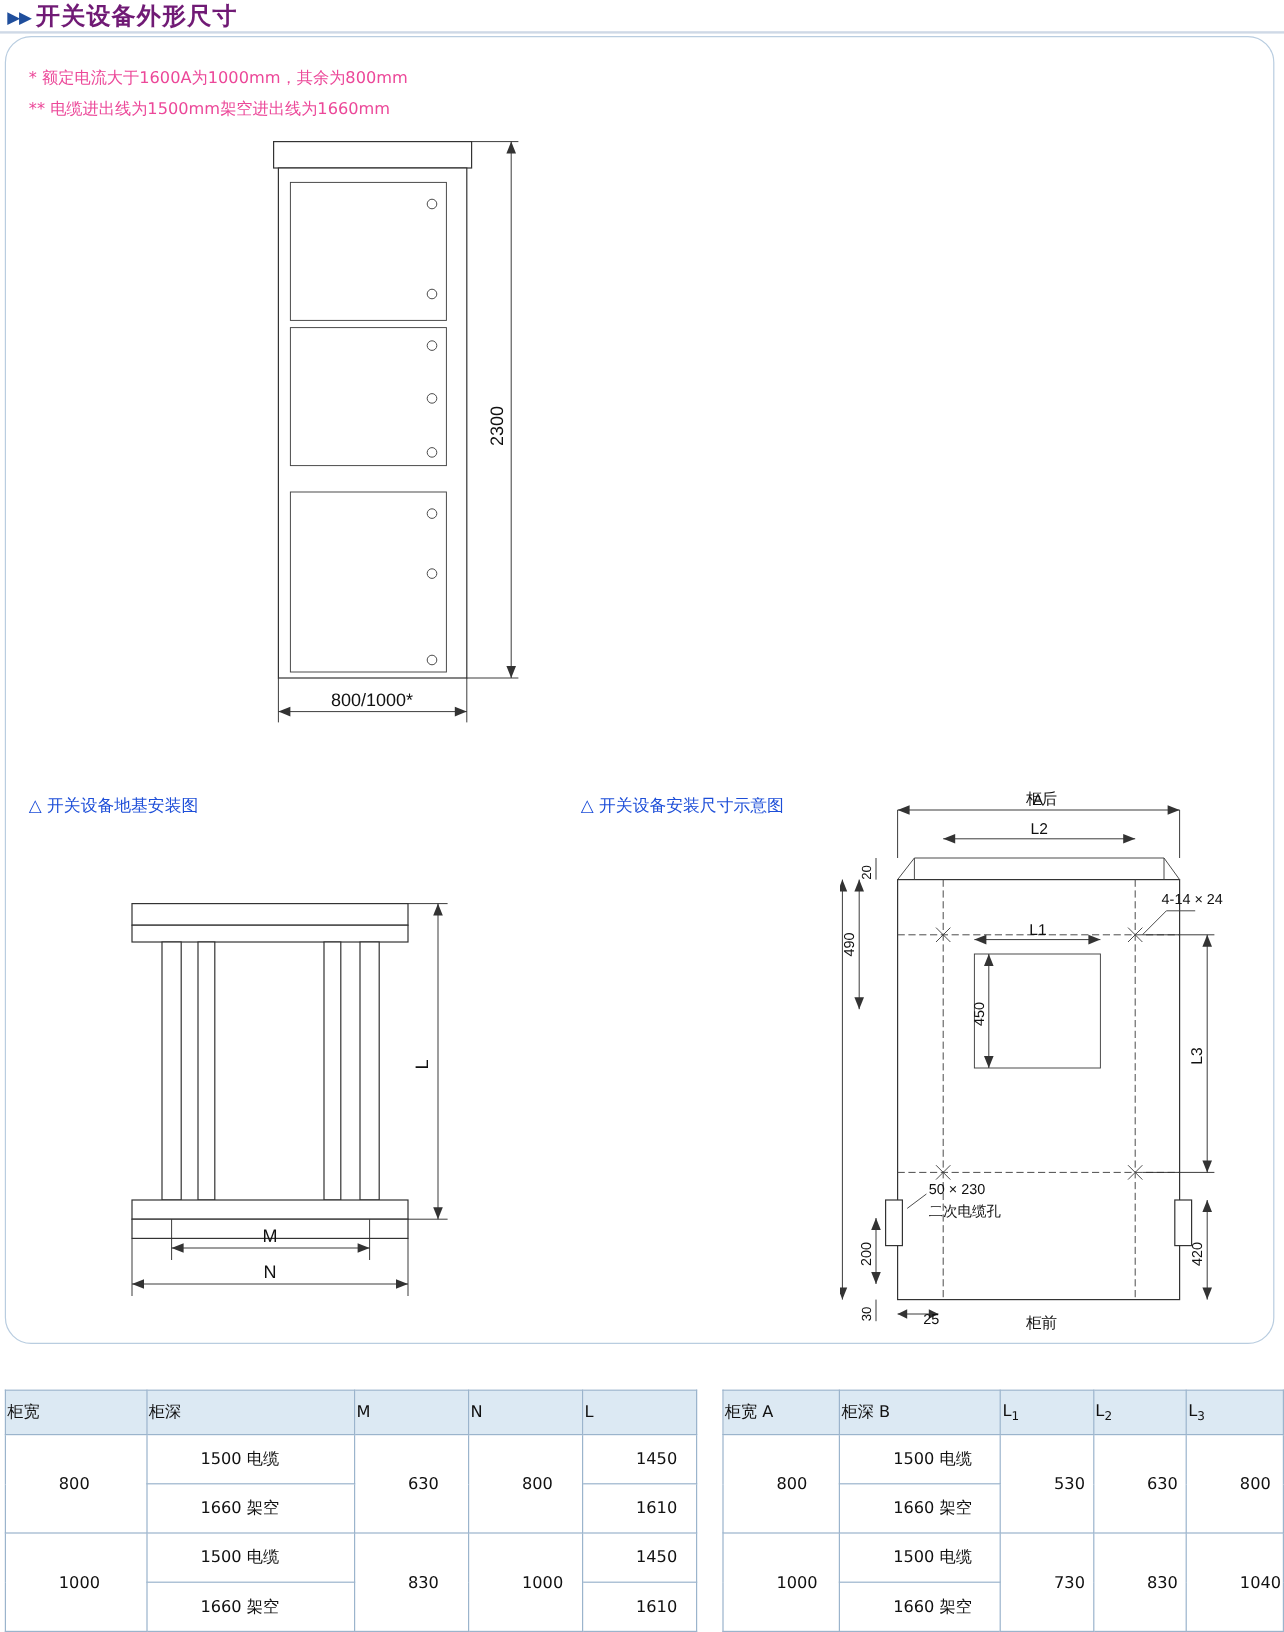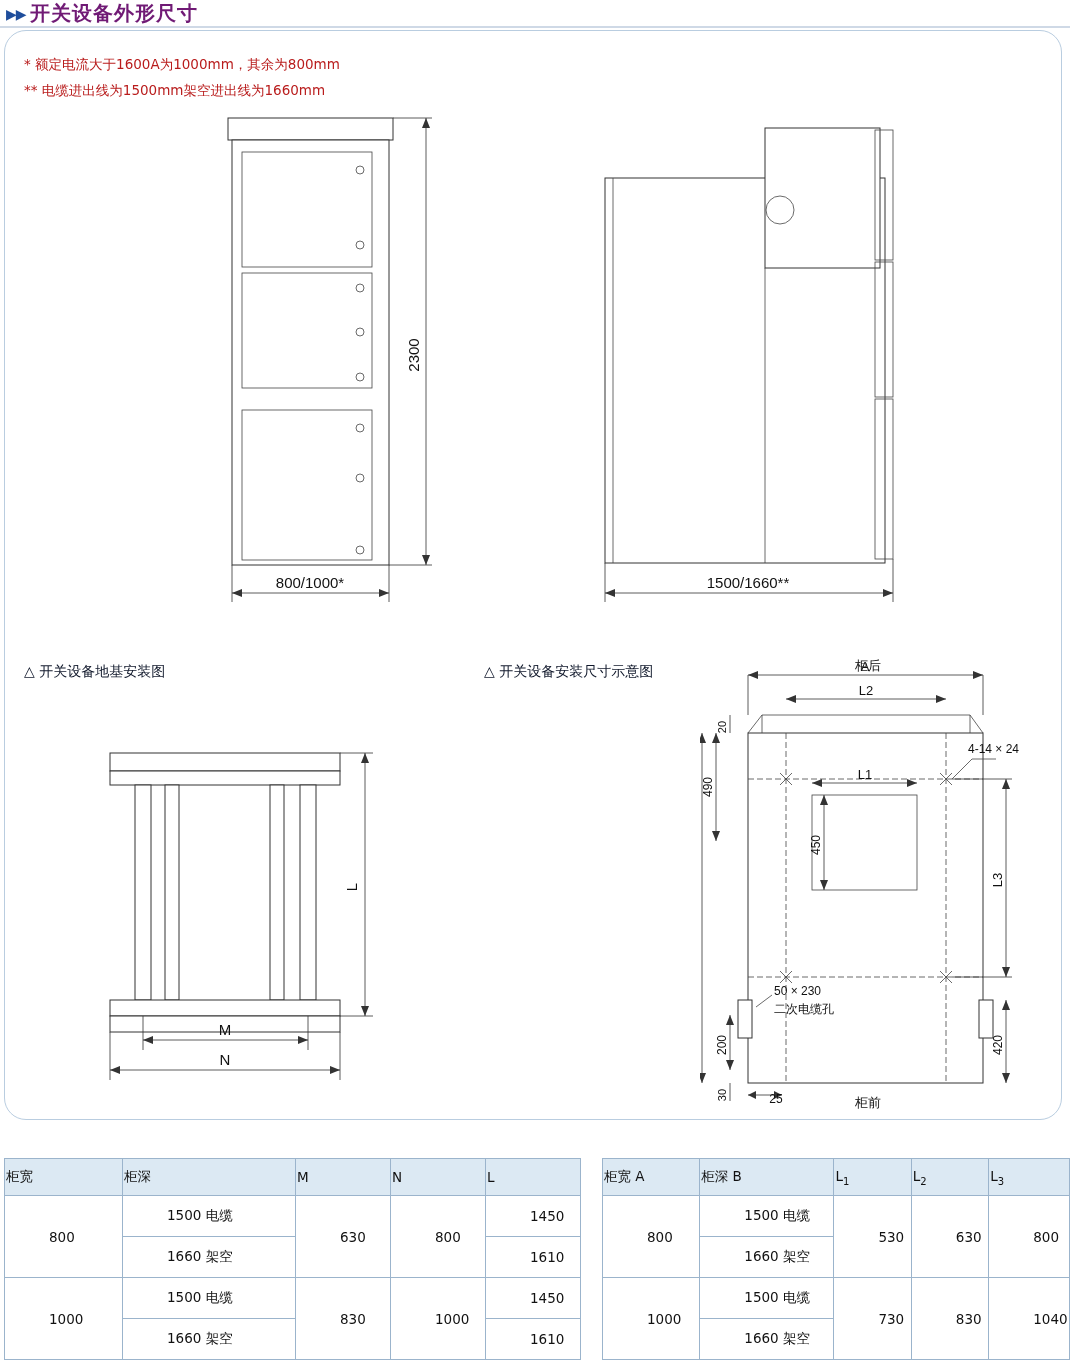--- a/index.html
+++ b/index.html
@@ -8,25 +8,25 @@
 
   
   .header{position:absolute;left:0;top:0;width:1070px;height:30px;}
   .hdr-arrows{position:absolute;left:6px;top:6px;font-size:14px;color:#1f4e9c;letter-spacing:-1px;}
   .hdr-title{position:absolute;left:30px;top:0px;font-size:20px;font-weight:bold;color:#701a75;letter-spacing:1px;font-family:"DejaVu Sans","Liberation Sans",sans-serif;}
   .hdr-underline{position:absolute;left:0px;top:26px;width:1070px;height:2px;background:#cfd9e6;}
 
   
   .card{position:absolute;left:4px;top:30px;width:1058px;height:1090px;border:1px solid #b9cde0;border-radius:22px;box-sizing:border-box;}
 
-  .note{position:absolute;font-size:13.5px;color:#b91c1c;white-space:nowrap;font-family:"DejaVu Sans","Liberation Sans",sans-serif;}
+  .note{position:absolute;font-size:13.5px;color:#ec4899;white-space:nowrap;font-family:"DejaVu Sans","Liberation Sans",sans-serif;}
   .note1{left:24px;top:56px;}
   .note2{left:24px;top:82px;}
 
-  .caption{position:absolute;font-size:14px;color:#0f172a;white-space:nowrap;font-family:"DejaVu Sans","Liberation Sans",sans-serif;}
+  .caption{position:absolute;font-size:14px;color:#1d4ed8;white-space:nowrap;font-family:"DejaVu Sans","Liberation Sans",sans-serif;}
 
   svg{display:block;}
   .thin{stroke:#444;stroke-width:0.8;fill:none;}
   .fillbox{fill:#ffffff;stroke:#333;stroke-width:1;}
   .dim{stroke:#333;stroke-width:0.8;fill:none;}
   text{font-family:"Liberation Sans","DejaVu Sans",sans-serif;fill:#111;}
 
   
   .tbl{position:absolute;border-collapse:collapse;font-size:13.5px;font-family:"DejaVu Sans","Liberation Sans",sans-serif;}
   .tbl td,.tbl th{border:1px solid #9bb4cc;text-align:left;vertical-align:middle;color:#111;font-weight:normal;}
@@ -81,44 +81,20 @@
 
       <line class="dim" x1="22" y1="455" x2="22" y2="492"></line>
       <line class="dim" x1="179" y1="455" x2="179" y2="492"></line>
       <line class="dim" x1="22" y1="483" x2="179" y2="483"></line>
       <polygon points="22,483 32,479 32,487" fill="#333"></polygon>
       <polygon points="179,483 169,479 169,487" fill="#333"></polygon>
       <text x="100" y="478" font-size="15" text-anchor="middle">800/1000*</text>
     </svg>
   </div>
 
-  <div style="position:absolute;left:580px;top:110px;">
-    <svg width="330" height="520" viewBox="0 0 330 520">
-
-      <rect class="fillbox" x="25" y="68" width="280" height="385"></rect>
-
-      <rect class="fillbox" x="185" y="18" width="115" height="140"></rect>
-
-      <rect class="thin" x="295" y="20" width="18" height="130"></rect>
-      <rect class="thin" x="295" y="152" width="18" height="135"></rect>
-      <rect class="thin" x="295" y="289" width="18" height="160"></rect>
-
-      <line class="thin" x1="185" y1="158" x2="185" y2="453"></line>
-      <line class="thin" x1="33" y1="68" x2="33" y2="453"></line>
-
-      <circle class="thin" cx="200" cy="100" r="14"></circle>
-
-      <line class="dim" x1="25" y1="453" x2="25" y2="492"></line>
-      <line class="dim" x1="313" y1="449" x2="313" y2="492"></line>
-      <line class="dim" x1="25" y1="483" x2="313" y2="483"></line>
-      <polygon points="25,483 35,479 35,487" fill="#333"></polygon>
-      <polygon points="313,483 303,479 303,487" fill="#333"></polygon>
-      <text x="168" y="478" font-size="15" text-anchor="middle">1500/1660**</text>
-    </svg>
-  </div>
 
   <div class="caption" style="left:24px;top:663px;">△ 开关设备地基安装图</div>
   <div class="caption" style="left:484px;top:663px;">△ 开关设备安装尺寸示意图</div>
 
   <div style="position:absolute;left:95px;top:735px;">
     <svg width="300" height="350" viewBox="0 0 300 350">
 
       <rect class="fillbox" x="15" y="18" width="230" height="18"></rect>
       <rect class="fillbox" x="15" y="36" width="230" height="14"></rect>
 

